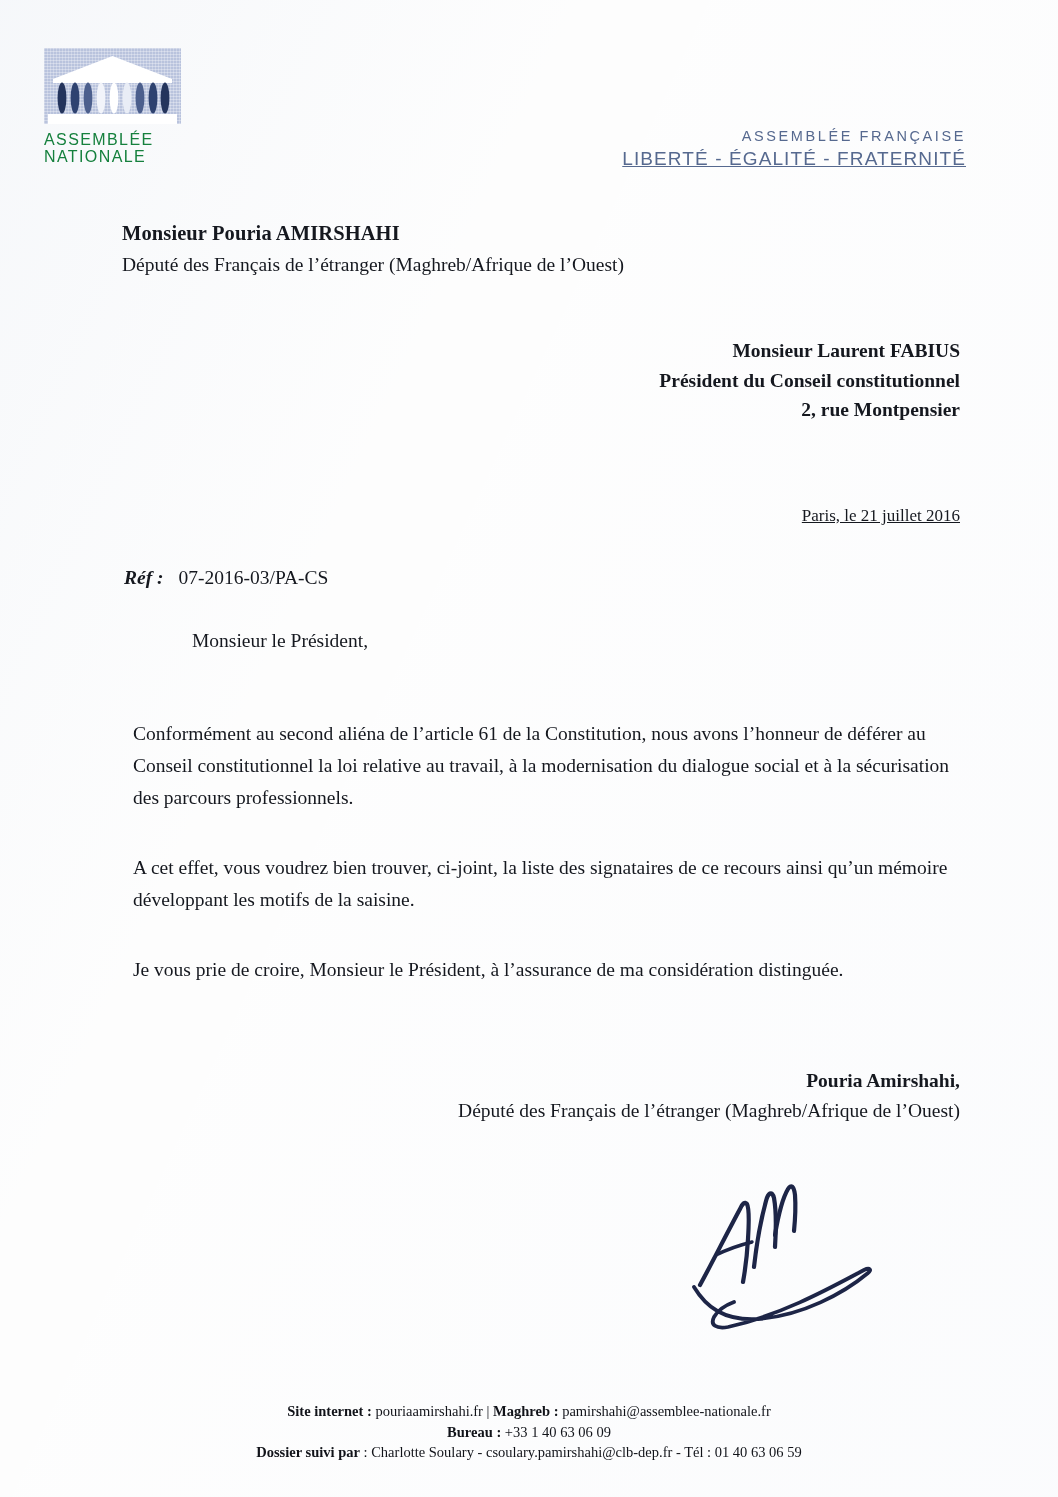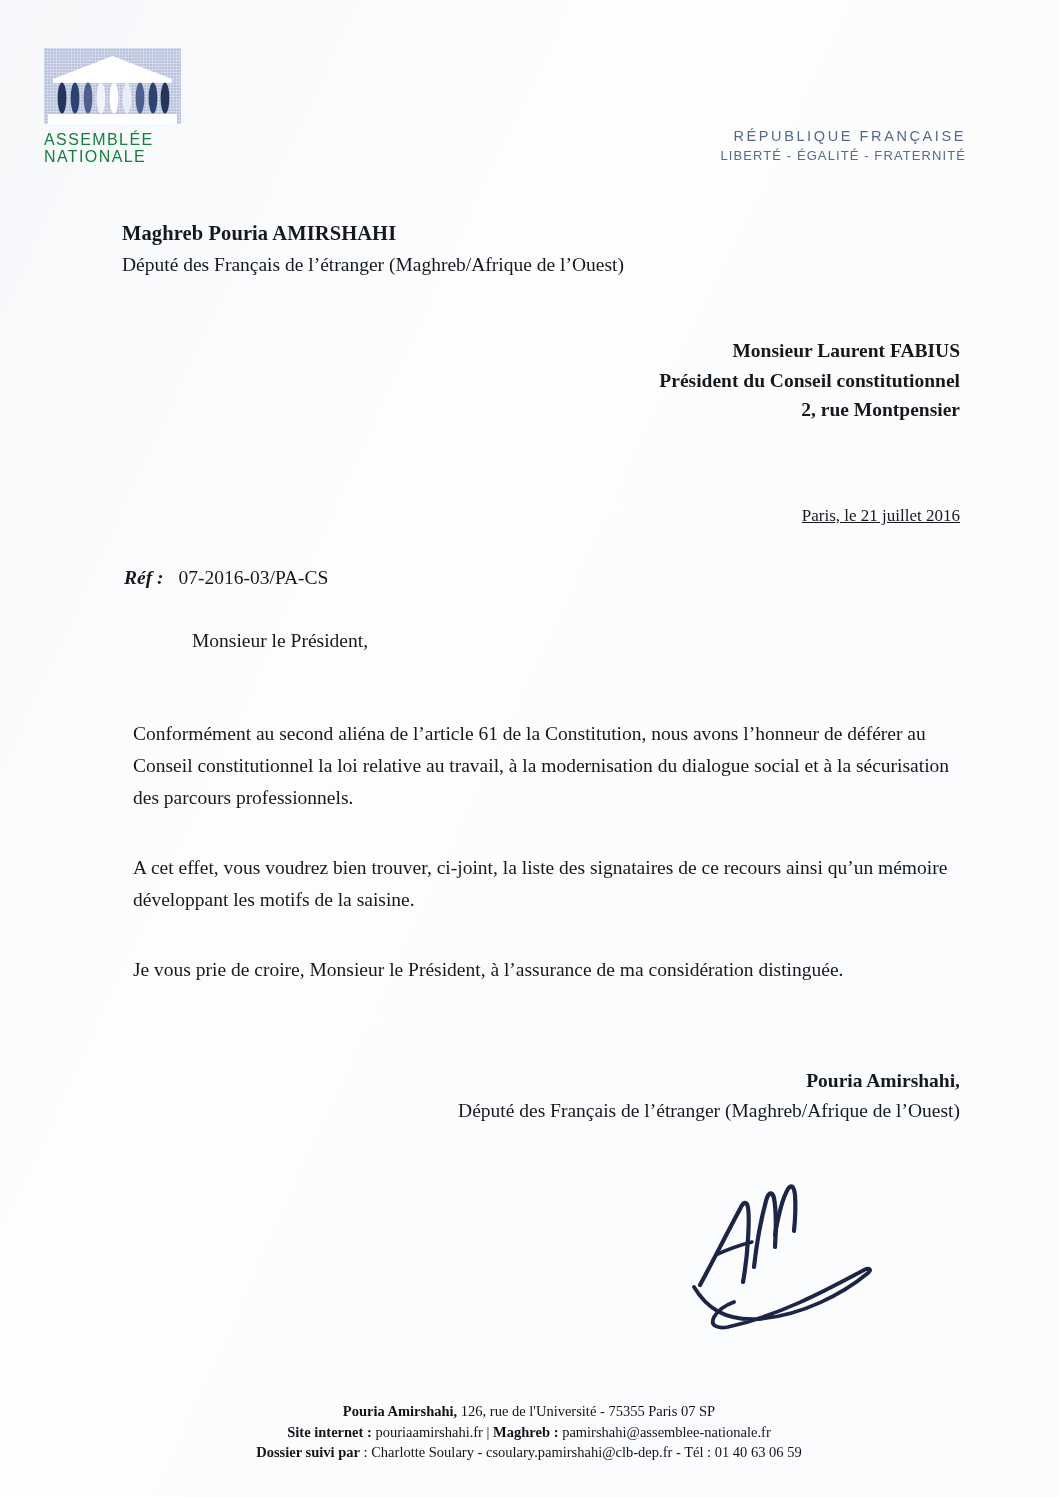--- a/index.html
+++ b/index.html
@@ -73,24 +73,25 @@
     text-align: right;
     font-family: "Liberation Sans", "DejaVu Sans", sans-serif;
     color: #56698f;
   }
   .republic .line1 {
     font-size: 14.5px;
     letter-spacing: 2.6px;
     white-space: nowrap;
   }
   .republic .line2 {
-    font-size: 13px;
+    font-size: 19px;
     letter-spacing: 1.1px;
     margin-top: 4px;
     white-space: nowrap;
+    text-decoration: underline;
   }
 
   
   .sender {
     position: absolute;
     top: 222px;
     left: 122px;
   }
   .sender .name {
     font-weight: bold;
@@ -220,26 +221,26 @@
         <ellipse cx="121" cy="50" rx="4.4" ry="15.5" fill="#24345c"></ellipse>
       </svg>
     </div>
     <div class="logo-wordmark">
       <div>ASSEMBLÉE</div>
       <div>NATIONALE</div>
     </div>
   </div>
 
   <div class="republic">
-    <div class="line1">RÉPUBLIQUE FRANÇAISE</div>
+    <div class="line1">ASSEMBLÉE FRANÇAISE</div>
     <div class="line2">LIBERTÉ - ÉGALITÉ - FRATERNITÉ</div>
   </div>
 
   <div class="sender">
-    <div class="name">Maghreb Pouria AMIRSHAHI</div>
+    <div class="name">Monsieur Pouria AMIRSHAHI</div>
     <div class="role">Député des Français de l’étranger (Maghreb/Afrique de l’Ouest)</div>
   </div>
 
   <div class="recipient">
     <div>Monsieur Laurent FABIUS</div>
     <div>Président du Conseil constitutionnel</div>
     <div>2, rue Montpensier</div>
   </div>
 
   <div class="date-line">Paris, le 21 juillet 2016</div>
@@ -273,23 +274,23 @@
 
         <path d="M103 60 C 106 42, 110 24, 116 14 C 119 9, 122 11, 123 20 C 124 34, 123 46, 122 56" stroke-width="4.2"></path>
 
         <path d="M22 112 C 34 132, 52 146, 86 144 C 130 141, 172 118, 196 98 C 200 95, 198 92, 192 95 C 160 112, 110 140, 56 152 C 44 154, 38 150, 42 142 C 46 135, 54 130, 62 127" stroke-width="3.8"></path>
       </g>
     </svg>
   </div>
 
   <div class="footer">
     <div class="fline">
-      <b>Pouria Amirshahi,</b><span> 126, rue de l'Université - 75355 Paris 07 SP</span>
+      <b>Site internet :</b><span> pouriaamirshahi.fr | </span><b>Maghreb :</b><span> pamirshahi@assemblee-nationale.fr</span>
     </div>
     <div class="fline">
-      <b>Site internet :</b><span> pouriaamirshahi.fr | </span><b>Maghreb :</b><span> pamirshahi@assemblee-nationale.fr</span>
+      <b>Bureau :</b><span> +33 1 40 63 06 09</span>
     </div>
     <div class="fline">
       <b>Dossier suivi par</b><span> : Charlotte Soulary - csoulary.pamirshahi@clb-dep.fr - Tél : 01 40 63 06 59</span>
     </div>
   </div>
 
 </div>
 
 </body></html>

